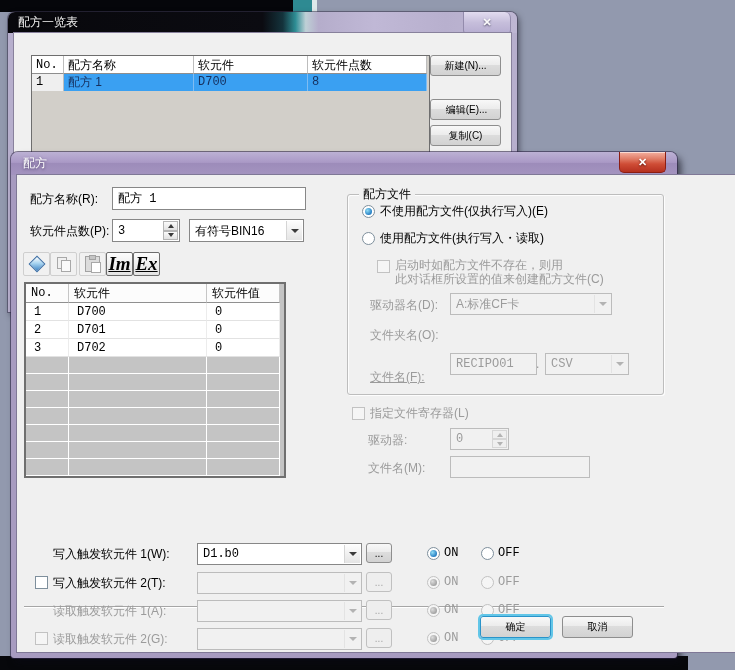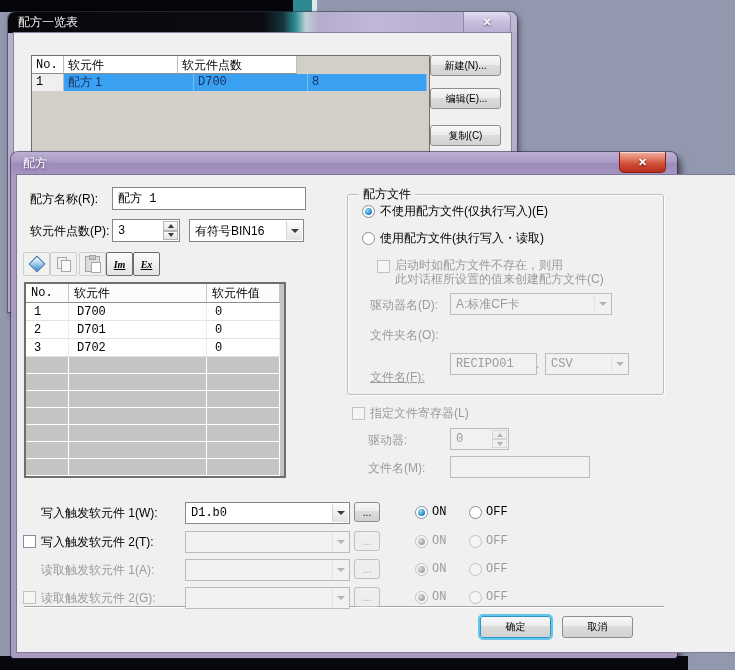--- a/index.html
+++ b/index.html
@@ -81,21 +81,21 @@
           border:1px solid #8c1d12;border-top:none;box-shadow:inset 0 1px 0 rgba(255,255,255,.55);
           display:flex;align-items:center;justify-content:center;color:#fff;font-weight:bold;
           text-shadow:0 1px 2px #601008;font-size:11px;}
   #clientB{position:absolute;left:6px;top:23px;width:720px;height:477px;background:#f0f0f0;
            outline:1px solid #7f7896;}
   
   .tbtn{position:absolute;top:77px;width:25px;height:22px;display:flex;align-items:center;justify-content:center;
         background:#f1f1f1;border:1px solid #cfcfcf;border-radius:2px;}
   .tbtn.raised{border:1px solid #6d6d6d;background:linear-gradient(#fcfcfc,#e3e3e3);}
   .imex{font-family:"Liberation Serif",serif;font-style:italic;font-weight:bold;
-        text-decoration:underline;font-size:10px;}
+        text-decoration:underline;font-size:19px;}
   .diamond{width:10px;height:10px;transform:rotate(45deg);
            background:linear-gradient(135deg,#ffffff,#a8d4f0 45%,#3b82c4);border:1px solid #3b6ea5;}
   .copyic{position:relative;width:16px;height:14px;}
   .copyic .pg1{position:absolute;left:1px;top:0;width:8px;height:10px;background:#f0f0f0;border:1px solid #a8a8a8;}
   .copyic .pg2{position:absolute;left:5px;top:3px;width:8px;height:10px;background:#fafafa;border:1px solid #a8a8a8;}
   .pasteic{position:relative;width:13px;height:14px;background:#dcdcdc;border:1px solid #a2a2a2;}
   .pasteic .clip{position:absolute;left:3px;top:-2px;width:5px;height:3px;background:#c4c4c4;border:1px solid #a2a2a2;}
   .pasteic .page{position:absolute;right:-2px;bottom:-2px;width:8px;height:9px;background:#fff;border:1px solid #a8a8a8;}
   
   #devTable{position:absolute;left:7px;top:107px;width:258px;border:2px solid #6f6f6f;background:#c4c4c4;}
@@ -104,21 +104,21 @@
           padding-left:5px;box-sizing:border-box;white-space:nowrap;overflow:hidden;}
   .ddcell{height:18px;line-height:18px;background:#fff;border-right:1px solid #ececec;border-bottom:1px solid #e2e2e2;
           padding-left:8px;box-sizing:border-box;white-space:nowrap;overflow:hidden;}
   .decell{height:17px;background:#c4c4c4;border-right:1px solid #fff;border-bottom:1px solid #fff;box-sizing:border-box;}
   
   .group{position:absolute;left:330px;top:19px;width:315px;height:199px;border:1px solid #bdbdbd;border-radius:3px;
          box-shadow:1px 1px 0 #fdfdfd, inset 1px 1px 0 #fdfdfd;}
   .gtitle{position:absolute;left:342px;top:11px;background:#f0f0f0;padding:0 4px;white-space:nowrap;}
   
   .sep{position:absolute;left:7px;top:431px;width:640px;height:0;border-top:1px solid #a6a6a6;border-bottom:1px solid #fff;}
-  .trig{position:absolute;left:0;width:654px;height:22px;}
+  .trig{position:absolute;left:12px;width:654px;height:22px;margin-top:41px;}
   .dots{position:absolute;left:337px;top:0;width:26px;height:20px;}
   .dots.dis{color:#a5a5a5;background:#eeeeee;border-color:#c0c0c0;}
 </style>
 </head>
 <body>
 
 <div id="app">
   <div id="strip-top" class="strip"></div>
   <div id="strip-teal" class="strip"></div>
   <div id="strip-white" class="strip"></div>
@@ -128,33 +128,34 @@
     <div id="titleA">
       <span class="ttext">配方一览表</span>
     </div>
     <div id="closeA">
       <span>✕</span>
     </div>
     <div id="clientA">
       <div id="listA">
           <div class="lrow">
             <div class="lhcell mono" style="width: 32px;">No.</div>
+            <div class="lhcell" style="width: 130px;">配方名称</div>
             <div class="lhcell" style="width: 114px;">软元件</div>
             <div class="lhcell" style="width: 119px;">软元件点数</div>
           </div>
           <div class="lrow">
             <div class="ldcell mono" style="width: 32px; background: rgb(239, 239, 239); border-right: 1px solid rgb(189, 189, 189);">1</div>
             <div class="ldcell" style="width: 130px; background: rgb(58, 160, 242); color: rgb(22, 48, 94); border-right: 1px solid rgb(127, 188, 242);">配方 1</div>
             <div class="ldcell mono" style="width: 114px; background: rgb(58, 160, 242); color: rgb(22, 48, 94); border-right: 1px solid rgb(127, 188, 242);">D700</div>
             <div class="ldcell mono" style="width: 119px; background: rgb(58, 160, 242); color: rgb(22, 48, 94); border-right: 1px solid rgb(127, 188, 242);">8</div>
           </div>
           <div class="filler"></div>
         </div>
       <button class="btn btnA" style="top:22px;">新建(N)...</button>
-      <button class="btn btnA" style="top:55px;padding-left:8px;">编辑(E)...</button>
+      <button class="btn btnA" style="top:66px;padding-left:8px;">编辑(E)...</button>
       <button class="btn btnA" style="top:92px;">复制(C)</button>
     </div>
   </div>
 
   <div id="winB">
     <div id="titleB">
       <span class="ttext">配方</span>
     </div>
     <div id="closeB">
       <span>✕</span>

